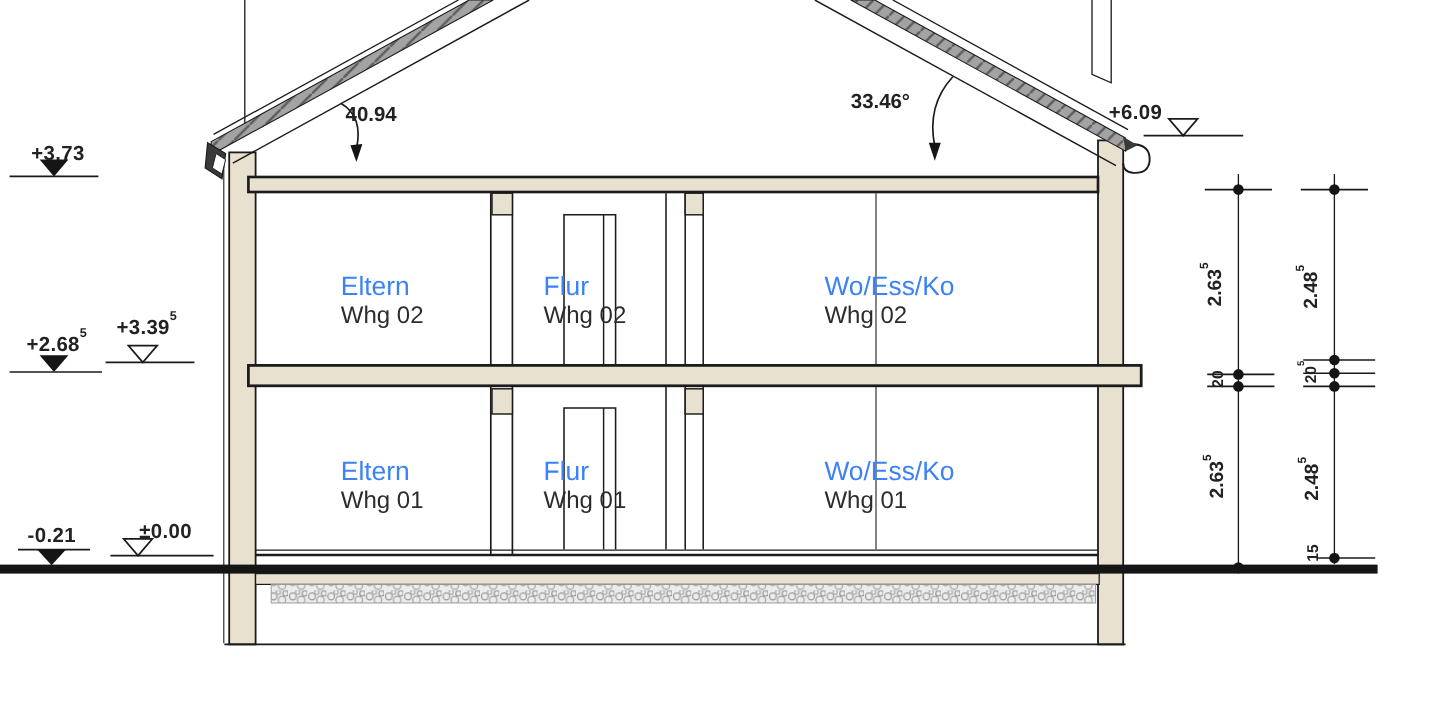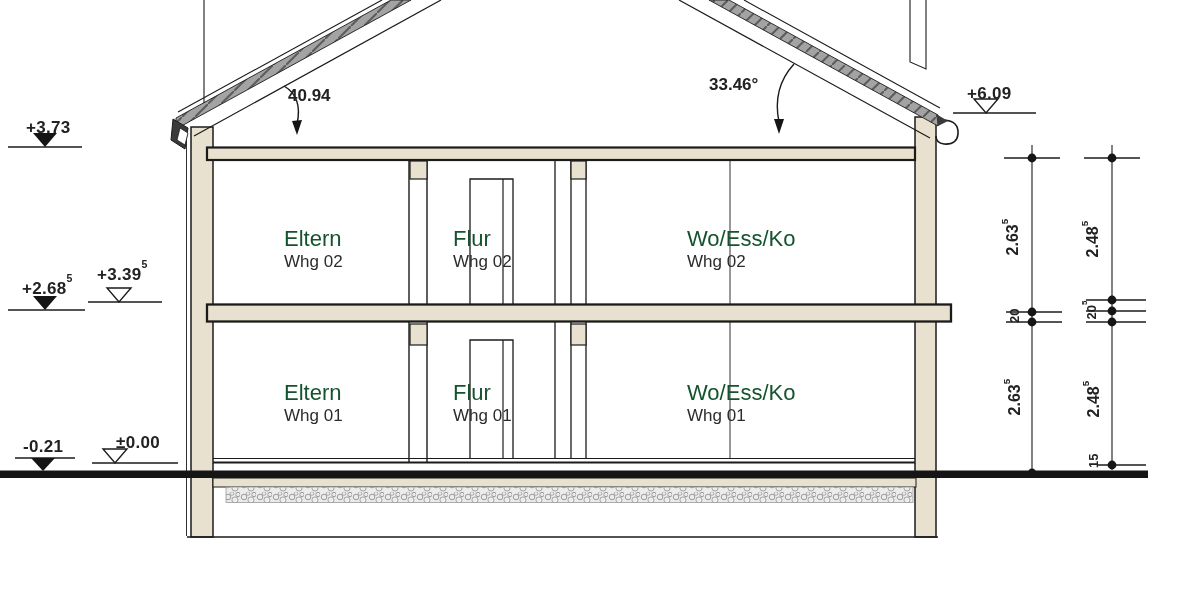--- a/index.html
+++ b/index.html
@@ -2,22 +2,22 @@
 <html><head>
 <meta charset="utf-8">
 <style>
   html,body{margin:0;padding:0;background:#fff;}
   #stage{position:relative;width:1200px;height:600px;background:#ffffff;overflow:hidden;
          font-family:"Liberation Sans", sans-serif;color:#222;}
   svg{position:absolute;left:0;top:0;}
   .lbl{position:absolute;white-space:nowrap;line-height:1.05;}
   .level{font-size:17px;font-weight:600;letter-spacing:.3px;}
   .angle{font-size:17px;font-weight:600;}
-  .room .nm{font-size:22px;color:#14532d;}
-  .room .un{font-size:17px;color:#2c2c2c;margin-top:3px;}
+  .room .nm{font-size:22px;color:#3b82f6;}
+  .room .un{font-size:20px;color:#2c2c2c;margin-top:3px;}
   .dim{font-size:16px;font-weight:600;width:90px;text-align:center;
        transform:rotate(-90deg);transform-origin:center center;}
   .dim.small{font-size:13px;width:40px;}
   sup{font-size:0.62em;position:relative;top:-0.45em;}
 </style>
 </head>
 <body>
 
 <div id="stage">
 
@@ -150,21 +150,21 @@
       <circle cx="1112" cy="322" r="4.4" fill="#151515" stroke="none"></circle>
       <circle cx="1112" cy="465" r="4.4" fill="#151515" stroke="none"></circle>
     </g>
   </svg>
 
   <div class="lbl level" style="left:26px;top:119px;"><span>+3.73</span></div>
   <div class="lbl level" style="left:22px;top:278px;"><span>+2.68</span><sup>5</sup></div>
   <div class="lbl level" style="left:97px;top:264px;"><span>+3.39</span><sup>5</sup></div>
   <div class="lbl level" style="left:23px;top:438px;"><span>-0.21</span></div>
   <div class="lbl level" style="left:116px;top:434px;"><span>±0.00</span></div>
-  <div class="lbl level" style="left:967px;top:85px;"><span>+6.09</span></div>
+  <div class="lbl level" style="left:924px;top:85px;"><span>+6.09</span></div>
 
   <div class="lbl angle" style="left:288px;top:87px;"><span>40.94</span></div>
   <div class="lbl angle" style="left:709px;top:76px;"><span>33.46°</span></div>
 
   <div class="lbl room" style="left:284px;top:227px;">
     <div class="nm">Eltern</div>
       <div class="un">Whg 02</div>
   </div>
   <div class="lbl room" style="left:453px;top:227px;">
     <div class="nm">Flur</div>

